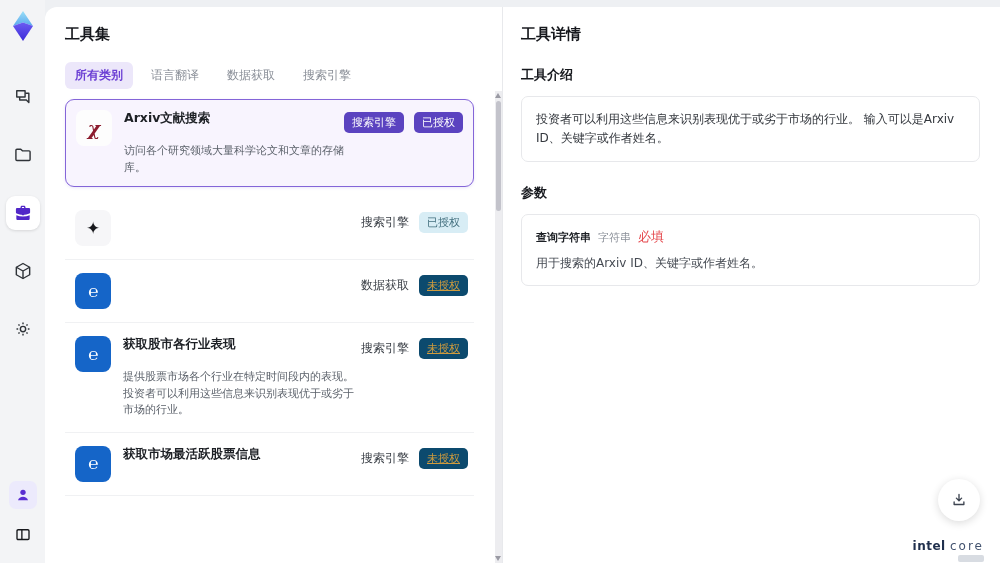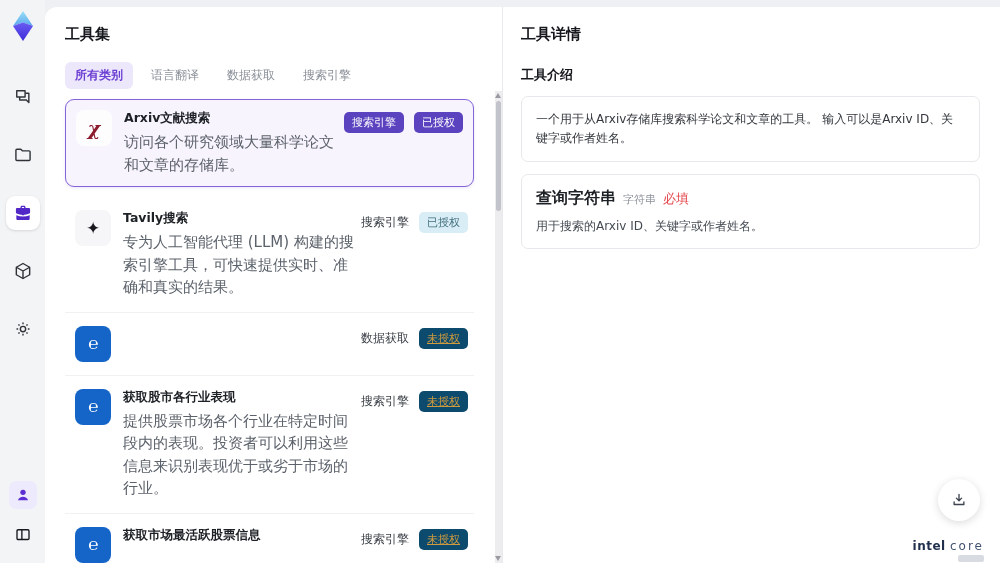--- a/index.html
+++ b/index.html
@@ -34,41 +34,41 @@
   .tool-card.selected { border:1.5px solid #8465d8; background:#f8f4fe; border-radius:9px; box-shadow:0 1px 3px rgba(120,90,220,.15); margin-bottom:10px; }
   .tool-card.row { border-bottom:1px solid #f0f1f3; padding:13px 6px 13px 10px; }
   .tool-icon { width:36px; height:36px; border-radius:8px; flex:0 0 36px; display:flex; align-items:center; justify-content:center; font-weight:bold; }
   .tool-icon.light { background:#f6f6f8; }
   .tool-icon.white { background:#fdfdfd; }
   .tool-icon.blue { background:#1565c8; color:#fff; font-size:17px; font-family:"DejaVu Serif",serif; }
   .arxiv-chi { color:#8c1d2f; font-size:19px; font-style:italic; font-family:"DejaVu Serif",serif; }
   .sparkle { color:#17181c; font-size:17px; }
   .tool-text { width:252px; margin-left:12px; }
   .tool-name { font-size:12.5px; font-weight:bold; color:#1d2025; }
-  .tool-desc { font-size:15px; color:#5c626b; line-height:1.5; margin-top:4px; }
+  .tool-desc { font-size:11px; color:#5c626b; line-height:1.5; margin-top:16px; }
   .tool-side { margin-left:auto; display:flex; align-items:center; gap:10px; padding-top:2px; }
   .cat-text { font-size:12px; color:#3a3f46; white-space:nowrap; }
   .pill { font-size:11px; padding:3px 8px; border-radius:5px; white-space:nowrap; }
   .pill.purple { background:#5b43c0; color:#ffffff; }
   .pill.cyan { background:#d8edf5; color:#44707f; }
   .pill.amber { background:#0c4a6e; color:#cf9b3d;text-decoration:underline; }
 
   
   .scrollbar { position:absolute; right:0; top:84px; bottom:0; width:7px; background:#ededf0; }
   .scroll-thumb { position:absolute; top:10px; left:1px; width:5px; height:110px; border-radius:3px; background:#c3c3cb; }
   .scroll-arrow { position:absolute; left:0; width:0; height:0; border-left:3.5px solid transparent; border-right:3.5px solid transparent; }
   .scroll-arrow.up { top:2px; border-bottom:5px solid #9a9aa3; }
   .scroll-arrow.down { bottom:2px; border-top:5px solid #9a9aa3; }
 
   
   .section-heading { font-size:13px; font-weight:bold; color:#16181d; margin-top:22px; }
   .info-box { margin-top:12px; border:1px solid #e7e8eb; border-radius:7px; padding:13px 14px; font-size:12px; color:#33373d; line-height:1.6; }
   .param-box { margin-top:12px; border:1px solid #e7e8eb; border-radius:7px; padding:13px 14px; }
   .param-head { display:flex; align-items:baseline; gap:7px; }
-  .param-name { font-size:16px; font-weight:bold; color:#1d2025; }
+  .param-name { font-size:11px; font-weight:bold; color:#1d2025; }
   .param-type { font-size:11px; color:#8a8f98; }
   .param-required { font-size:13px; color:#e5484d; }
   .param-desc { font-size:12px; color:#454a52; margin-top:9px; }
 
   
   .fab { position:absolute; right:20px; bottom:42px; width:42px; height:42px; border-radius:50%; background:#ffffff; box-shadow:0 2px 8px rgba(0,0,0,.14); display:flex; align-items:center; justify-content:center; cursor:pointer; }
   .intel { position:absolute; right:16px; bottom:1px; display:flex; flex-direction:column; align-items:flex-end; }
   .intel-line { font-size:12px; color:#20304d; letter-spacing:.5px; }
   .intel-line b { font-weight:bold; }
   .intel-line .core { font-weight:normal; color:#43536f; letter-spacing:2px; }
@@ -182,24 +182,20 @@
         <div class="tool-side">
           <span class="pill purple">搜索引擎</span>
           <span class="pill purple">已授权</span>
         </div>
       </div>
 
       <div class="tool-card row">
         <div class="tool-icon light">
             <span class="sparkle">✦</span>
           </div>
-        <div class="tool-text">
-          <div class="tool-name">Tavily搜索</div>
-          <div class="tool-desc">专为人工智能代理 (LLM) 构建的搜索引擎工具，可快速提供实时、准确和真实的结果。</div>
-        </div>
         <div class="tool-side">
           <span class="cat-text">搜索引擎</span>
           <span class="pill cyan">已授权</span>
         </div>
       </div>
 
       <div class="tool-card row">
         <div class="tool-icon blue">℮</div>
         <div class="tool-side">
           <span class="cat-text">数据获取</span>
@@ -244,22 +240,23 @@
       <div class="scroll-arrow down"></div>
     </div>
   </div>
 
   <div class="divider"></div>
 
   <div class="right-panel">
     <div class="panel-title">工具详情</div>
 
     <div class="section-heading">工具介绍</div>
-    <div class="info-box">一个用于从Arxiv存储库搜索科学论文和文章的工具。 输入可以是Arxiv ID、关键字或作者姓名。</div>
-
+    <div class="info-box">投资者可以利用这些信息来识别表现优于或劣于市场的行业。 输入可以是Arxiv ID、关键字或作者姓名。</div>
+
+    <div class="section-heading">参数</div>
     <div class="param-box">
       <div class="param-head">
         <span class="param-name">查询字符串</span>
         <span class="param-type">字符串</span>
         <span class="param-required">必填</span>
       </div>
       <div class="param-desc">用于搜索的Arxiv ID、关键字或作者姓名。</div>
     </div>
   </div>
 </div>

